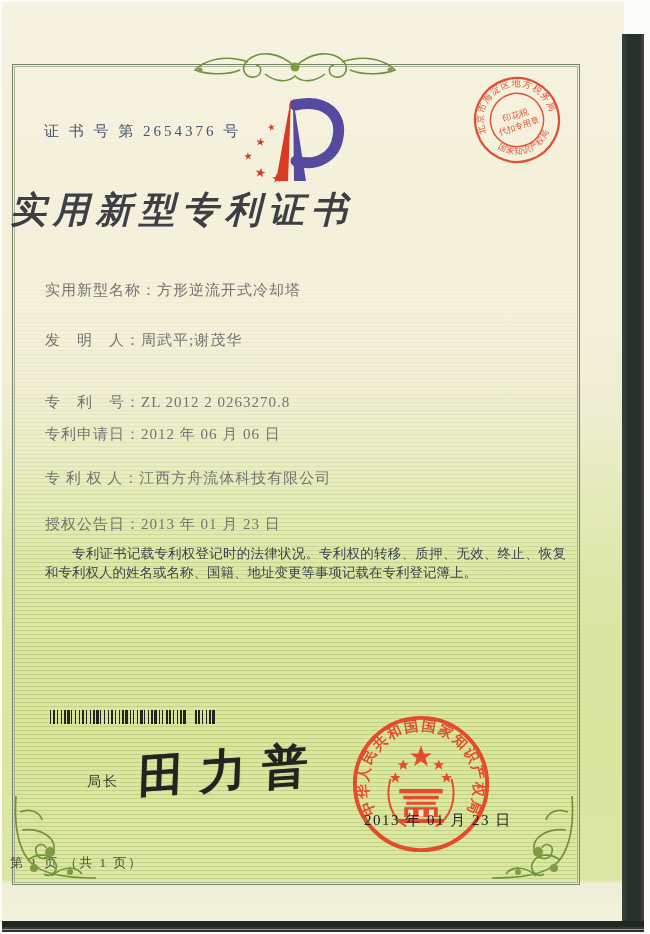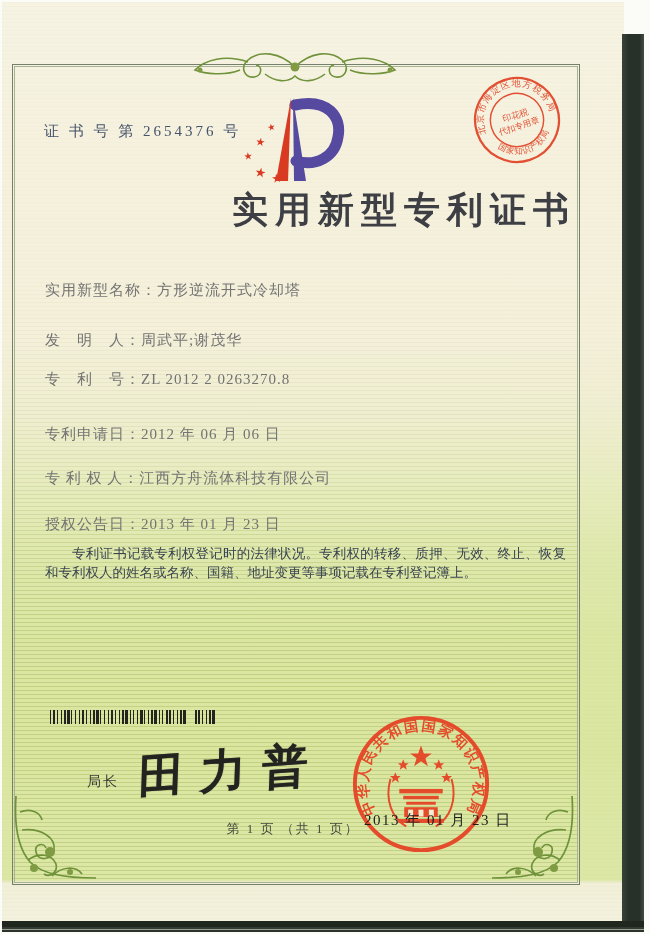--- a/index.html
+++ b/index.html
@@ -37,28 +37,28 @@
     background:linear-gradient(90deg,#39423a 0,#28302a 30%,#28302a 80%,#434b42 100%);}
   .edge-bottom{position:absolute;left:2px;top:921px;width:642px;height:11px;
     background:linear-gradient(180deg,#20271f 0 55%,#323a31 55% 72%,#99a091 72% 84%,#2c332b 84% 100%);}
 
   .cert-number{position:absolute;left:44px;top:102px;font-size:15px;color:#45536b;letter-spacing:3px;margin-top:20px;}
 
   .logo{position:absolute;left:238px;top:95px;width:112px;height:88px;}
   .stamp-tax{position:absolute;left:472px;top:75px;width:90px;height:90px;opacity:.92;}
 
   .title{
-    position:absolute;left:10px;top:186px;width:566px;text-align:right;
-    font-size:36px;font-weight:700;color:#3d3f45;letter-spacing:7px;
+    position:absolute;left:10px;top:186px;width:566px;text-align:left;
+    font-size:36px;font-weight:700;color:#3d3f45;letter-spacing:7px;font-style:italic;
   }
 
   .field{position:absolute;left:45px;white-space:nowrap;font-size:15px;color:#737373;}
   .field .lab{letter-spacing:1px;}
   .field .val{letter-spacing:1px;}
-  .f0{top:281px}.f1{top:331px}.f2{top:370px}.f3{top:425px}.f4{top:469px}.f5{top:515px}
+  .f0{top:281px}.f1{top:331px}.f2{top:393px}.f3{top:425px}.f4{top:469px}.f5{top:515px}
 
   .body-text{
     position:absolute;left:45px;top:544px;width:521px;
     font-size:13.5px;line-height:19.4px;color:#3a4450;text-align:justify;
   }
   .body-text p{margin:0;text-indent:2em;}
 
   .barcode{
     position:absolute;left:50px;top:710px;width:165px;height:14px;
     background:repeating-linear-gradient(90deg,
@@ -71,21 +71,21 @@
   .signer-title{position:absolute;left:87px;top:773px;font-size:14px;color:#3b3b38;letter-spacing:2px;}
   .signature{
     position:absolute;left:138px;top:740px;font-size:46px;color:#232320;
     letter-spacing:16px;transform:rotate(-4deg) skewX(-6deg);
     font-weight:600;text-shadow:0 0 1px rgba(30,30,30,.55);white-space:nowrap;
   }
 
   .seal{position:absolute;left:347px;top:710px;width:148px;height:148px;opacity:.9;}
   .issue-date{position:absolute;left:364px;top:811px;font-size:15px;color:#1d1d1d;letter-spacing:1.5px;white-space:nowrap;}
 
-  .footer{position:absolute;left:10px;top:820px;width:566px;text-align:center;
+  .footer{position:absolute;left:10px;top:854px;width:566px;text-align:left;
     font-size:13px;color:#454b3e;letter-spacing:2px;}
 
   .orn-top{position:absolute;left:168px;top:46px;width:250px;height:38px;}
   .orn-bl{position:absolute;left:12px;top:790px;width:88px;height:91px;}
   .orn-br{position:absolute;left:488px;top:790px;width:88px;height:91px;transform:scaleX(-1);}
 </style>
 </head>
 <body>
 
 <div class="page">

